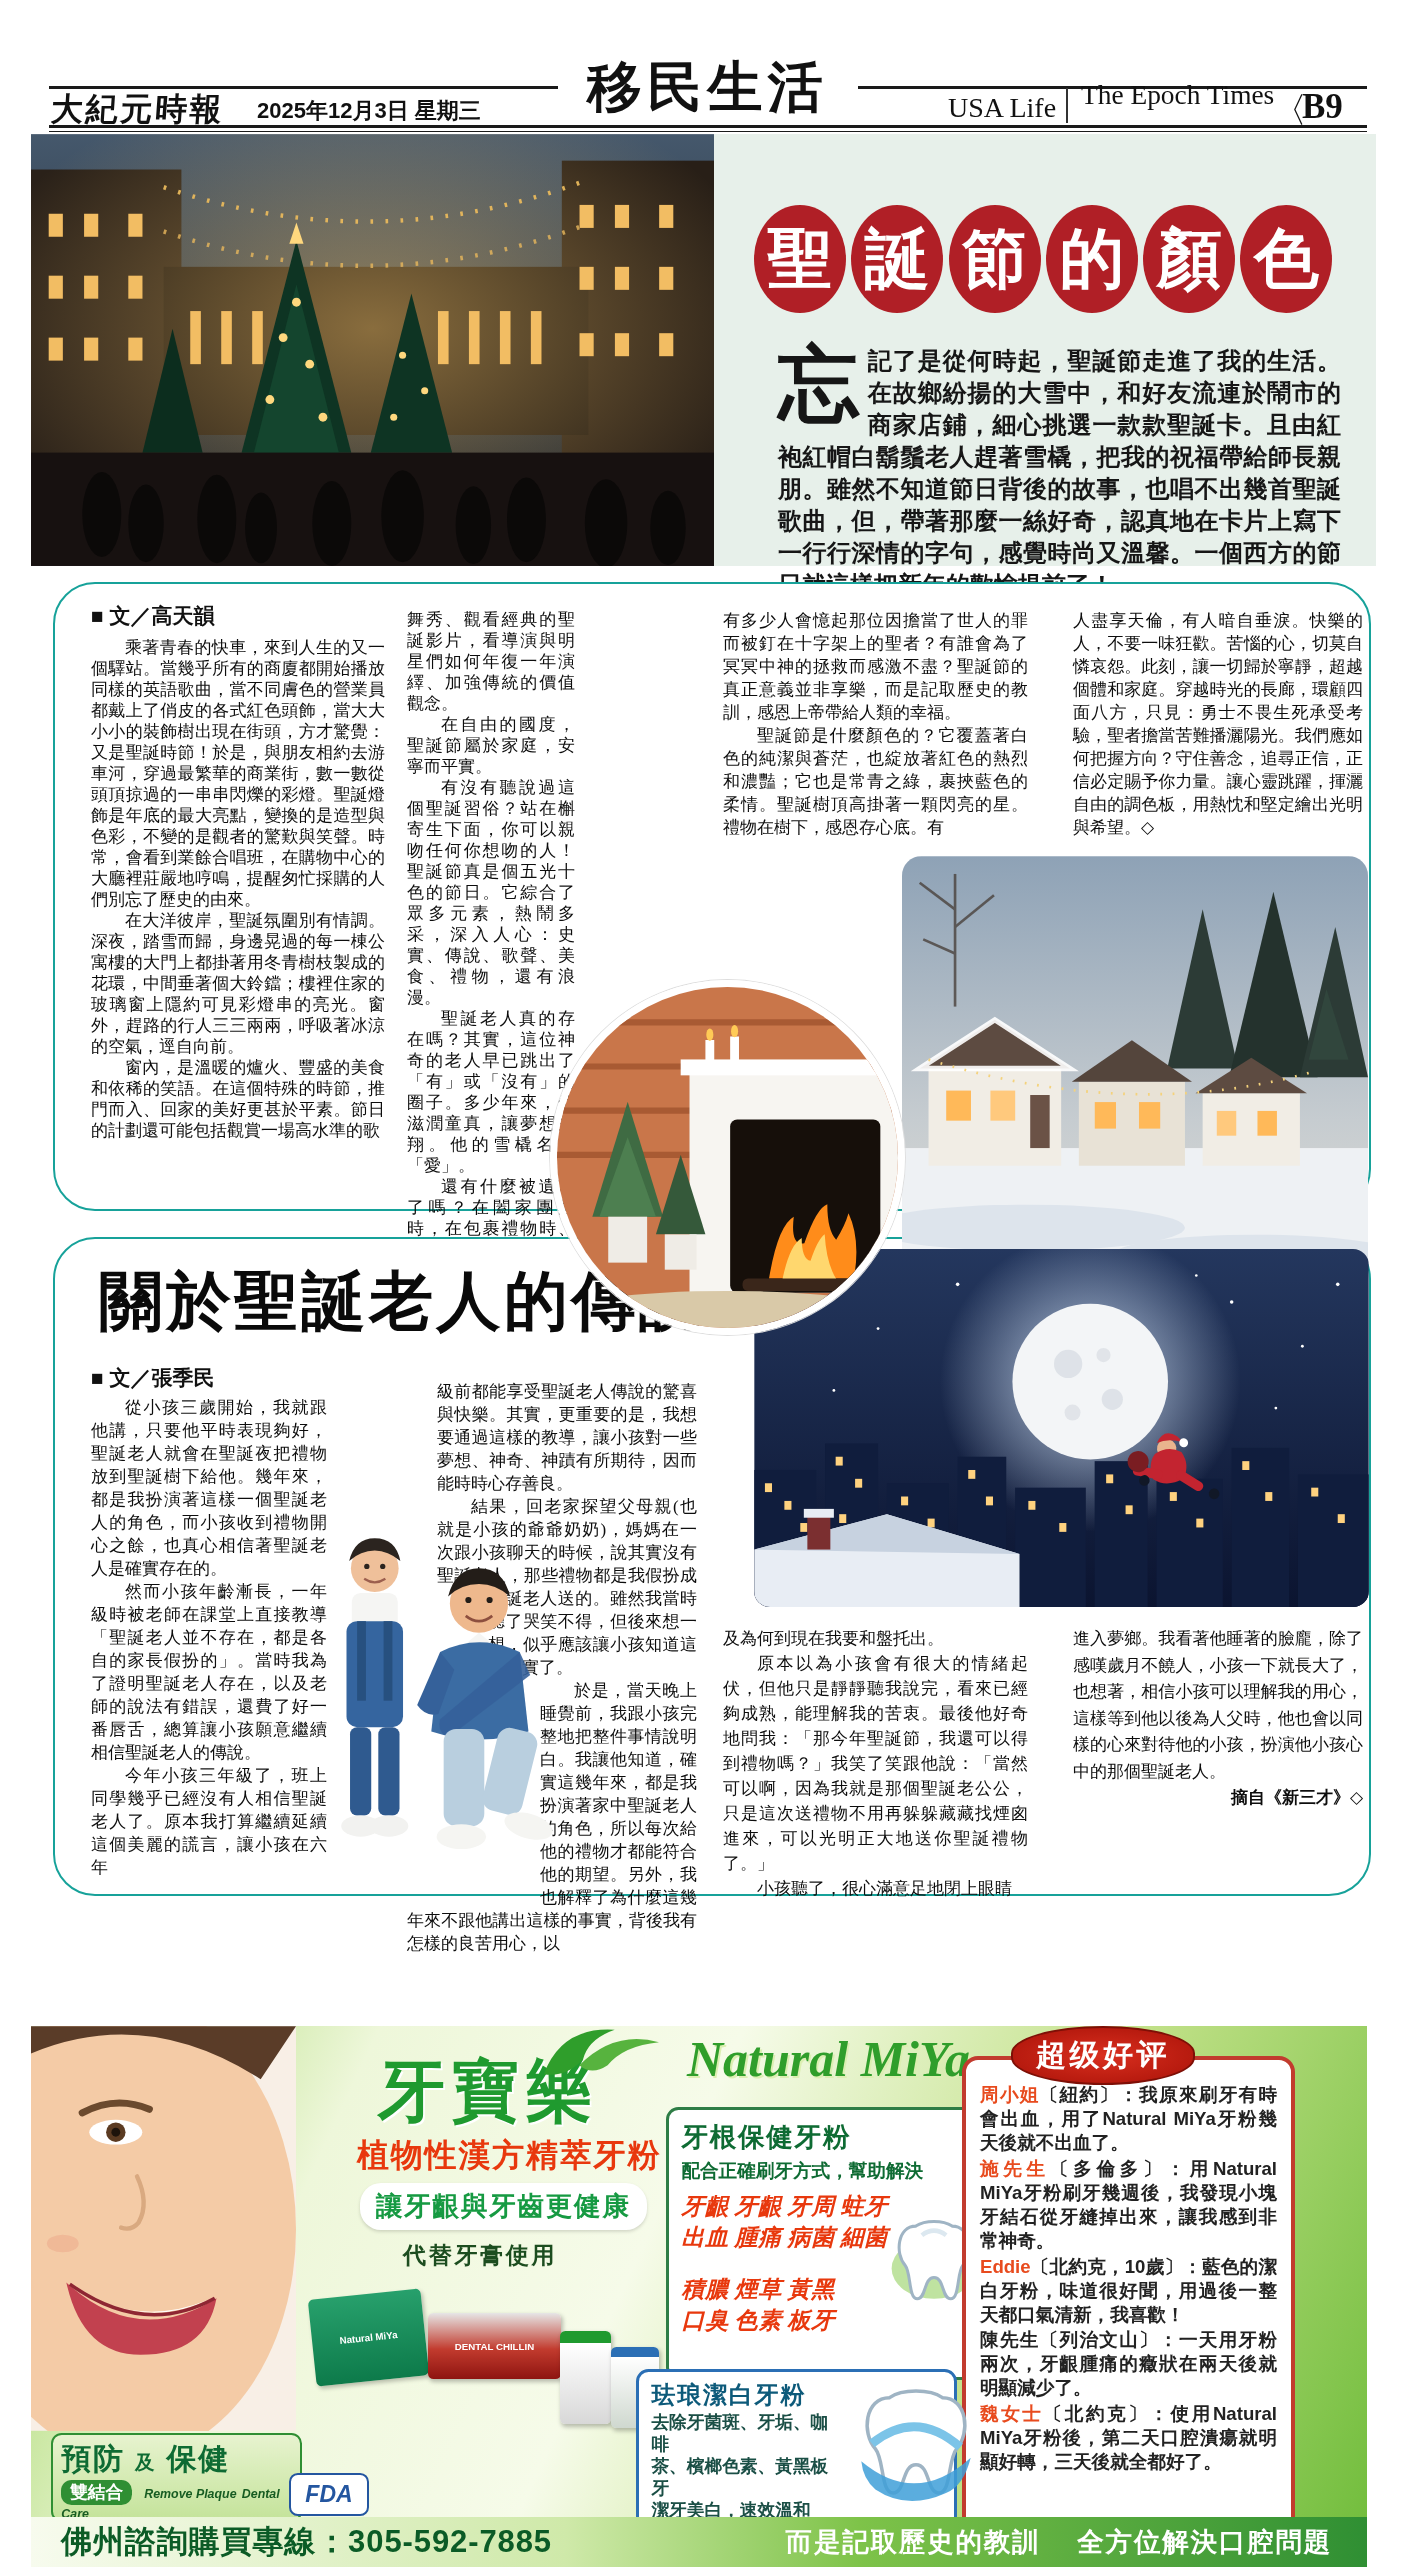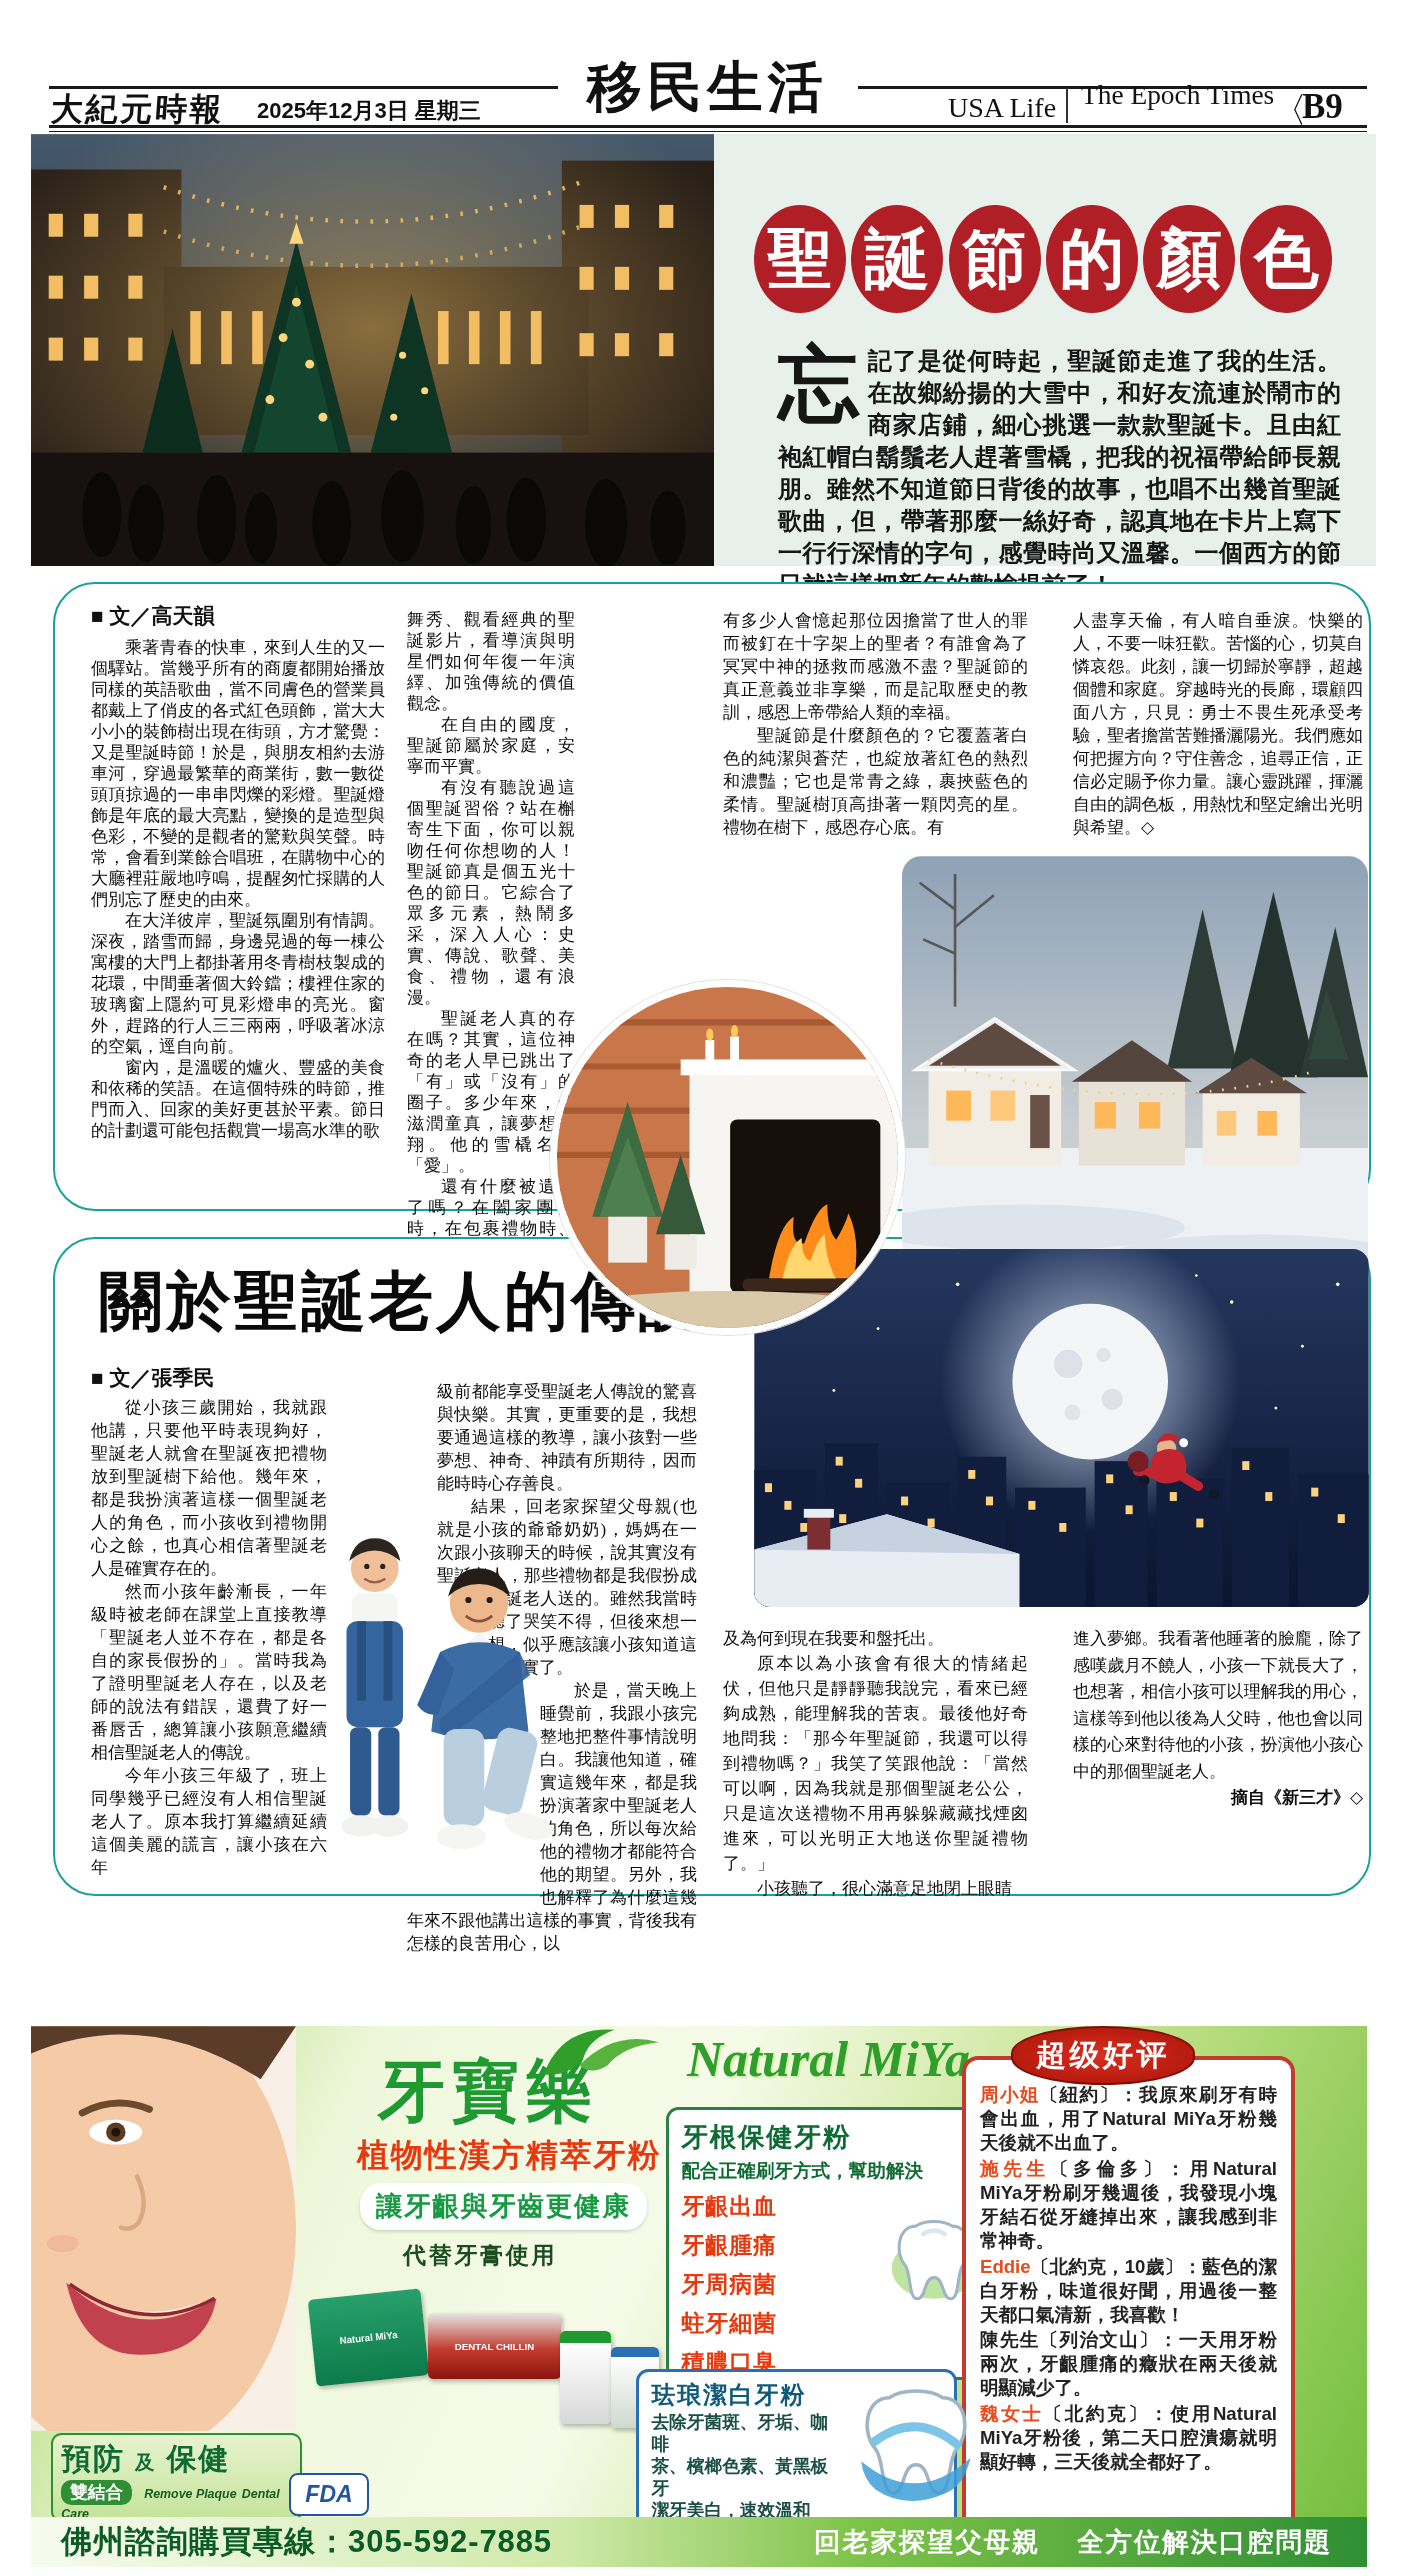--- a/index.html
+++ b/index.html
@@ -69,21 +69,21 @@
   .prev-en{font-size:12.4px;font-weight:700;color:#175c22;font-style:italic;margin-left:5.3px;}
   #fda{left:258px;top:447px;width:76px;height:39px;border:2.7px solid #2456a0;border-radius:8.8px;
        display:flex;align-items:center;justify-content:center;font-size:23px;font-weight:900;
        color:#2456a0;background:#fff;font-style:italic;}
   #adlogo{left:656px;top:3.5px;font-size:50px;font-weight:900;font-style:italic;color:#2f9e2b;
           font-family:"Liberation Serif","DejaVu Serif",serif;text-shadow:1.8px 1.8px 0 #dcefb2;}
   .adpanel{position:absolute;background:#ffffff;border-radius:12.4px;}
   #panel1{left:635px;top:81px;width:290px;height:249px;border:3.5px solid #2e7d46;padding:8.8px 12.4px;}
   #panel1 h3{margin:0;font-size:26.5px;font-weight:900;color:#0e6b33;letter-spacing:1.8px;}
   #panel1 .sub{font-size:18.6px;font-weight:800;color:#0e6b33;margin:3.5px 0 7px 0;}
-  #p1items{display:grid;grid-template-columns:1fr;row-gap:8px;width:212px;}
+  #p1items{display:grid;grid-template-columns:1fr 1fr 1fr 1fr;row-gap:21px;width:212px;font-style:italic;}
   #p1items span{font-size:23px;font-weight:900;color:#e8380d;letter-spacing:0.9px;}
   #panel2{left:605px;top:343px;width:290px;height:149px;border:3.5px solid #2b6fb5;padding:7px 12.4px;}
   #panel2 h3{margin:0;font-size:24px;font-weight:900;color:#0d5a7a;letter-spacing:1.8px;}
   #panel2 .p2line{font-size:17.7px;font-weight:800;color:#1b4f46;line-height:22px;width:186px;}
   #toothbig{left:823px;top:354px;width:124px;height:150px;z-index:6;}
   #tooth1{position:absolute;right:3.5px;top:104px;width:92px;height:106px;}
   #revpanel{left:931px;top:30px;width:297px;height:467px;border:4.4px solid #c23b2e;border-radius:16px;
             background:#fff;padding:23px 14px 8.8px 14px;}
   #revbadge{left:980px;top:0px;background:radial-gradient(#d92f1f,#a91208);border:2.7px solid #7e0f06;
             border-radius:50%/46%;color:#fff;font-size:30px;font-weight:900;letter-spacing:3.5px;
@@ -546,18 +546,18 @@
     <div class="abs" id="revpanel">
       <p class="rev"><span class="rname">周小姐</span><span>〔紐約〕：</span><span>我原來刷牙有時會出血，用了Natural MiYa牙粉幾天後就不出血了。</span></p>
       <p class="rev"><span class="rname">施先生</span><span>〔多倫多〕：</span><span>用Natural MiYa牙粉刷牙幾週後，我發現小塊牙結石從牙縫掉出來，讓我感到非常神奇。</span></p>
       <p class="rev"><span class="rname">Eddie</span><span>〔北約克，10歲〕：</span><span>藍色的潔白牙粉，味道很好聞，用過後一整天都口氣清新，我喜歡！</span></p>
       <p class="rev"><span class="rname">陳先生</span><span>〔列治文山〕：</span><span>一天用牙粉兩次，牙齦腫痛的癥狀在兩天後就明顯減少了。</span></p>
       <p class="rev"><span class="rname">魏女士</span><span>〔北約克〕：</span><span>使用Natural MiYa牙粉後，第二天口腔潰瘍就明顯好轉，三天後就全都好了。</span></p>
     </div>
 
     <div class="abs" id="adbar">
       <span id="hotline">佛州諮詢購買專線：305-592-7885</span>
-      <span id="services"><span>回老家探望父母親</span><span>全方位解決口腔問題</span></span>
+      <span id="services"><span>而是記取歷史的教訓</span><span>全方位解決口腔問題</span></span>
     </div>
   </div>
 
 </div>
 
 
 </body></html>

